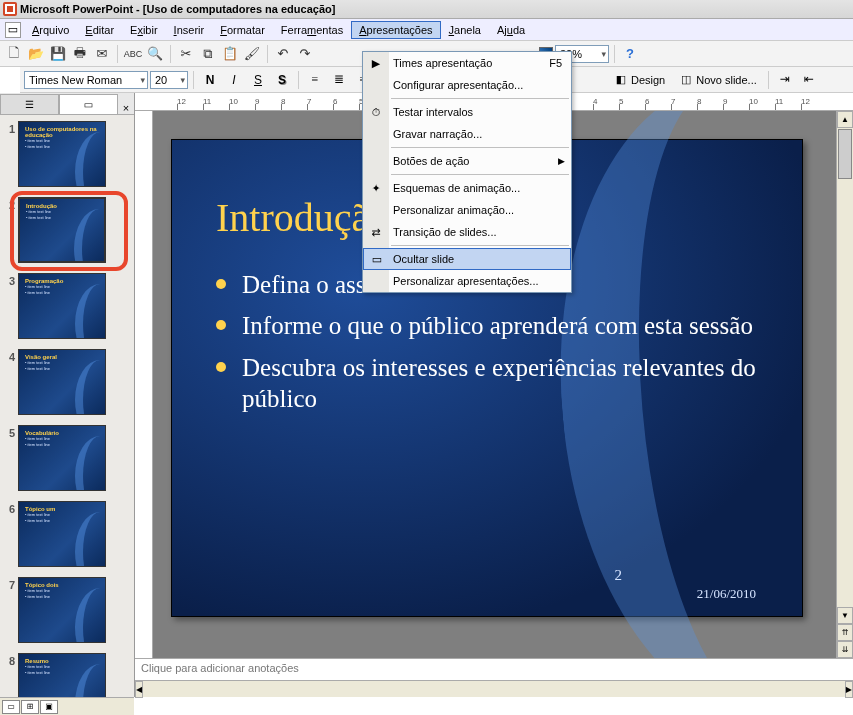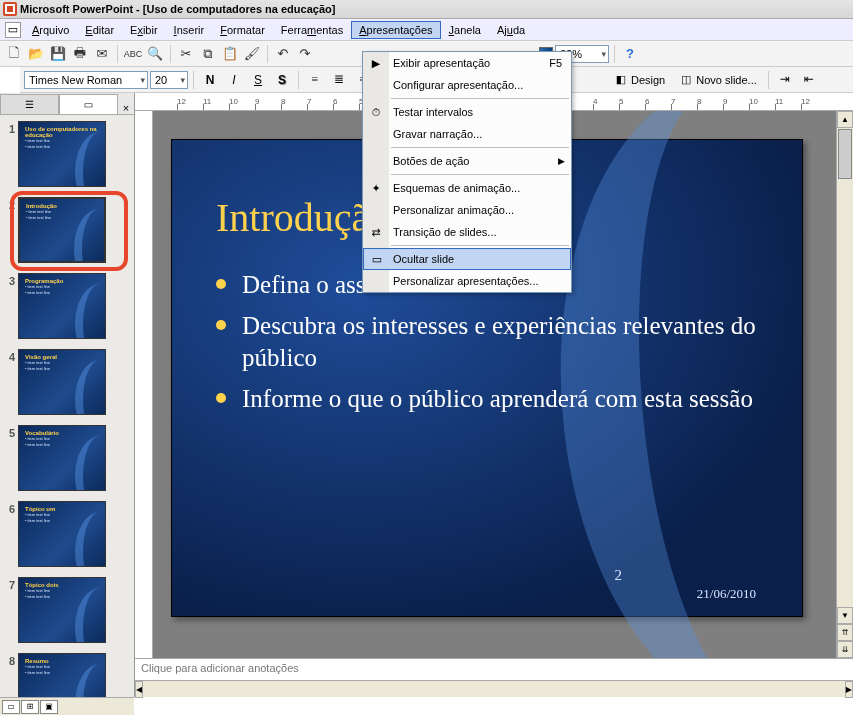--- a/index.html
+++ b/index.html
@@ -311,22 +311,22 @@
         <span class="tick" style="left: 666px;"></span>
       </div>
     <div class="canvas-area">
       <div class="ruler-v"></div>
       <div class="slide-viewport">
         <div class="slide">
           <div class="swoosh"></div>
           <h1>Introdução</h1>
           <ul id="bullets">
               <li>Defina o assunto</li>
+              <li>Informe o que o público aprenderá com esta sessão</li>
               <li>Descubra os interesses e experiências relevantes do público</li>
-              <li>Informe o que o público aprenderá com esta sessão</li>
             </ul>
           <div class="pagenum">2</div>
           <div class="date">21/06/2010</div>
         </div>
       </div>
       <div class="vscroll">
         <div class="scroll-btn">▲</div>
         <div class="scroll-thumb"></div>
         <div class="scroll-track"></div>
         <div class="scroll-btn">▼</div>
@@ -347,21 +347,21 @@
   <div class="vb">▭</div>
   <div class="vb">⊞</div>
   <div class="vb">▣</div>
 </div>
 
 <div class="dropdown">
   <div class="dd-iconcol"></div>
   <div id="dropdown-items">
       <div class="dd-item">
         <span class="dd-icon">▶</span>
-        <span>Exibir apresentação</span>
+        <span>Times apresentação</span>
         <span class="shortcut">F5</span>
       </div>
       <div class="dd-item">
         <span>Configurar apresentação...</span>
       </div>
       <div class="dd-sep"></div>
       <div class="dd-item">
         <span class="dd-icon">⏱</span>
         <span>Testar intervalos</span>
       </div>

